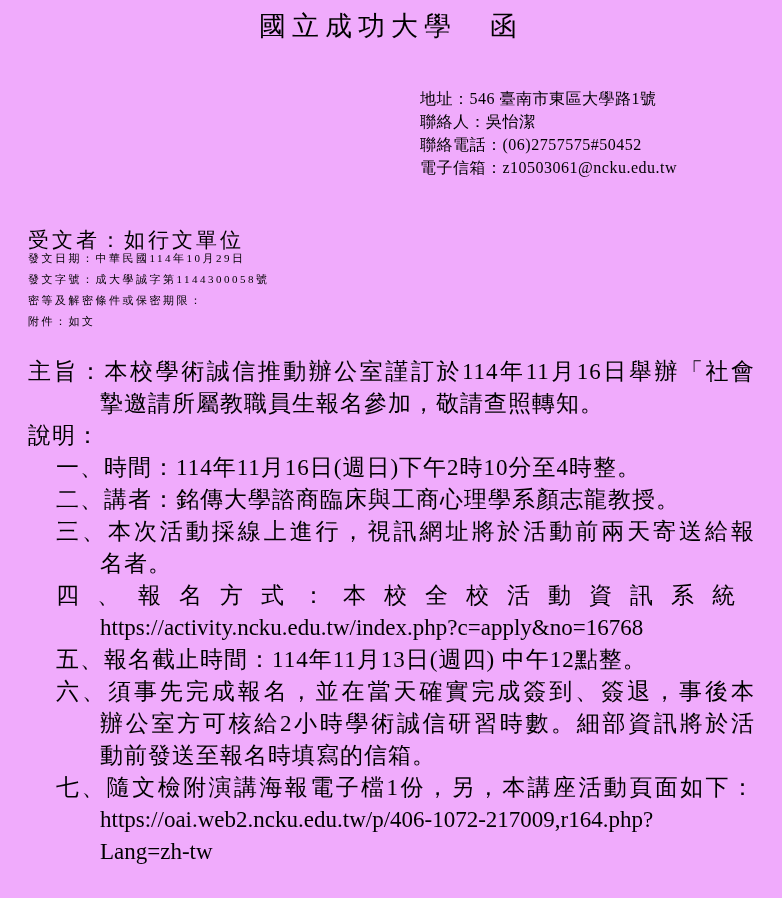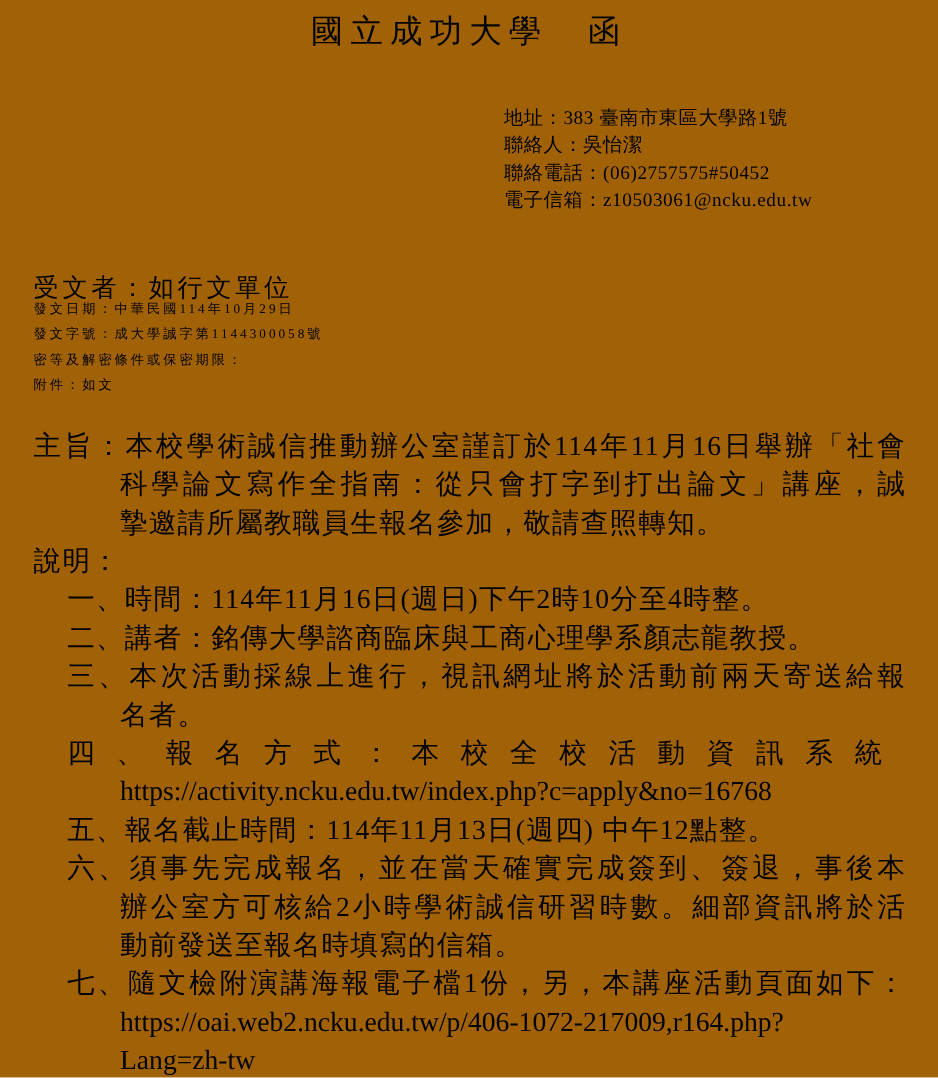--- a/index.html
+++ b/index.html
@@ -1,20 +1,20 @@
 <!DOCTYPE html>
 <html><head>
 <meta charset="utf-8">
 <style>
   html, body { margin: 0; padding: 0; background: #ffffff; }
   .page {
     position: relative;
     width: 782px;
     height: 898px;
-    background: #a16207;
+    background: #f0abfc;
     color: #000000;
     font-family: "Liberation Serif", "DejaVu Serif", serif;
     overflow: hidden;
   }
   .title {
     position: absolute;
     top: 8px;
     left: 0;
     width: 782px;
     text-align: center;
@@ -63,38 +63,37 @@
   .url { letter-spacing: 0; white-space: nowrap; }
 </style>
 </head>
 <body>
 
 <div class="page">
 
   <div class="title">國立成功大學　函</div>
 
   <div class="sender">
-    <div>地址：383 臺南市東區大學路1號</div>
+    <div>地址：546 臺南市東區大學路1號</div>
     <div>聯絡人：吳怡潔</div>
     <div>聯絡電話：(06)2757575#50452</div>
     <div>電子信箱：z10503061@ncku.edu.tw</div>
   </div>
 
   <div class="recipient">受文者：如行文單位</div>
 
   <div class="meta">
     <div>發文日期：中華民國114年10月29日</div>
     <div>發文字號：成大學誠字第1144300058號</div>
     <div>密等及解密條件或保密期限：</div>
     <div>附件：如文</div>
   </div>
 
   <div class="body">
     <div class="l j">主旨：本校學術誠信推動辦公室謹訂於114年11月16日舉辦「社會</div>
-    <div class="l j ind2">科學論文寫作全指南：從只會打字到打出論文」講座，誠</div>
     <div class="l ind2">摯邀請所屬教職員生報名參加，敬請查照轉知。</div>
 
     <div class="l">說明：</div>
 
     <div class="l ind1">一、時間：114年11月16日(週日)下午2時10分至4時整。</div>
 
     <div class="l ind1">二、講者：銘傳大學諮商臨床與工商心理學系顏志龍教授。</div>
 
     <div class="l j ind1">三、本次活動採線上進行，視訊網址將於活動前兩天寄送給報</div>
     <div class="l ind2">名者。</div>

